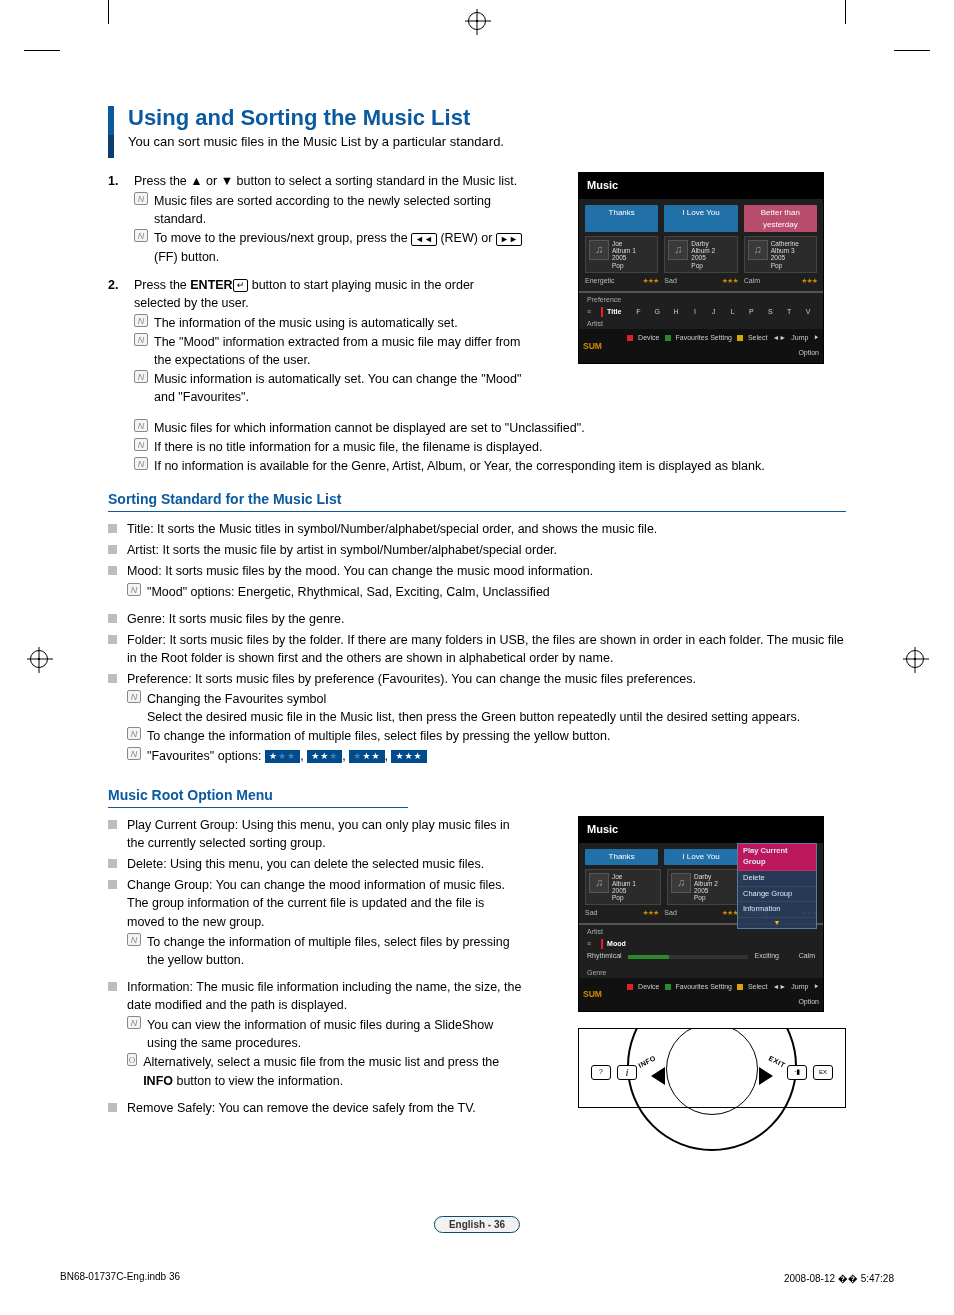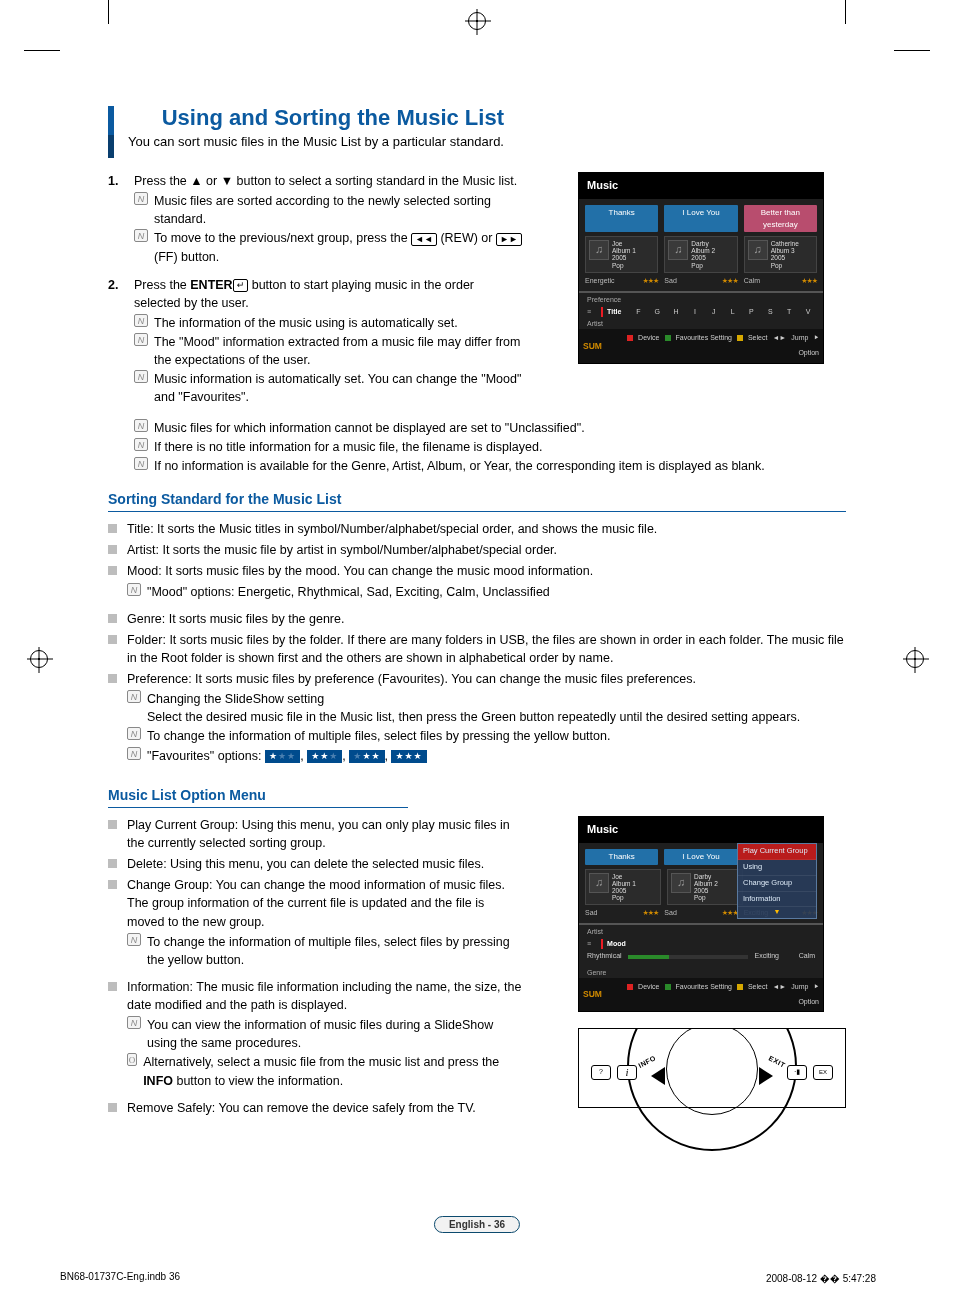--- a/index.html
+++ b/index.html
@@ -17,21 +17,21 @@
     border: 1px solid #000;
     border-radius: 50%;
     background: radial-gradient(circle, #000 0 1px, transparent 1px);
   }
   .regmark::before, .regmark::after {
     content: ""; position: absolute; background: #000;
   }
   .regmark::before { left: 50%; top: -4px; width: 1px; height: 26px; transform: translateX(-50%); }
   .regmark::after  { top: 50%; left: -4px; height: 1px; width: 26px; transform: translateY(-50%); }
   .page { position: absolute; left: 108px; top: 106px; width: 738px; }
-  .title-bar { display: flex; align-items: flex-start; text-align: right; }
+  .title-bar { display: flex; align-items: flex-start; }
   .title-accent {
     width: 6px; height: 52px; margin-right: 14px;
     background: linear-gradient(to bottom, #0b5aa0 0 55%, #093e6e 55% 100%);
   }
   .title-text { font-size: 22px; font-weight: bold; color: #0b5aa0; line-height: 1.1; }
   .intro { font-size: 13px; margin-top: 4px; color: #000; }
   .content { margin-top: 14px; font-size: 12.5px; line-height: 1.45; }
   .two-col { display: flex; gap: 14px; }
   .col-left { flex: 1; }
   .col-right { width: 268px; flex-shrink: 0; margin-left: 42px; }
@@ -112,21 +112,21 @@
   }
   .osd-sum .lab { color: #d08a00; font-weight: bold; font-size: 8.5px; }
   .osd-legend { display: flex; gap: 5px; align-items: center; flex-wrap: wrap; justify-content: flex-end; }
   .chip { width: 6px; height: 6px; display: inline-block; }
   .c-red{background:#d22;} .c-grn{background:#2a8a2a;} .c-yel{background:#d6a800;}
   .osd-menu {
     position: absolute; right: 6px; top: 26px; width: 80px;
     background: rgba(40,60,90,.92); border: 1px solid #5a7aa0; font-size: 7.5px;
   }
   .osd-menu div { padding: 2px 5px; border-bottom: 1px solid rgba(255,255,255,.08); color: #dbe8f5; }
-  .osd-menu div.hl { background: #b91c1c; }
+  .osd-menu div.hl { background: #be185d; font-weight: bold; }
   .osd-menu div.arrow { text-align: center; color: #fb0; font-size: 7px; padding: 0; border: 0; }
   .osd-slider-row { display: flex; padding: 2px 8px 4px; gap: 6px; align-items: center; font-size: 7px; color: #ccc; }
   .osd-slider-track { flex: 1; height: 4px; background: #333; position: relative; }
   .osd-slider-fill { position: absolute; left: 0; top: 0; bottom: 0; width: 34%; background: #2a8a2a; }
   .osd2 { position: relative; }
 
   
   .remote {
     border: 1px solid #000; height: 80px; position: relative; background: #fff;
   }
@@ -161,21 +161,21 @@
   .remote .lab.info { left: 59px; top: 28px; transform: rotate(-28deg); }
   .remote .lab.exit { right: 59px; top: 28px; transform: rotate(28deg); }
 
   
   .pgnum-wrap { position: absolute; left: 50%; transform: translateX(-50%); bottom: 82px; }
   .pgnum {
     display: inline-block; border: 1px solid #0c4a6e; border-radius: 10px;
     padding: 2px 14px; font-size: 10px; font-weight: bold; color: #333; background: #f2f2f2;
   }
   .footer-meta {
-    position: absolute; bottom: 30px; left: 60px; right: 78px;
+    position: absolute; bottom: 30px; left: 60px; right: 60px;
     display: flex; justify-content: space-between; font-size: 10px; color: #000;
   }
   .crop { position: absolute; background: #000; }
 </style>
 </head>
 <body>
 
 <div class="regmark" style="left:468px; top:12px;"></div>
 <div class="regmark" style="left:30px; top:650px;"></div>
 <div class="regmark" style="right:30px; top:650px;"></div>
@@ -385,21 +385,21 @@
           <span>Folder: It sorts music files by the folder. If there are many folders in USB, the files are shown in order in each folder. The music file in the Root folder is shown first and the others are shown in alphabetical order by name.</span>
         </li>
       <li>
           <span class="bullet-sq"></span>
         <div style="flex:1">
           <div>Preference: It sorts music files by preference (Favourites). You can change the music files preferences.</div>
           <ul class="notes">
             <li>
                 <span class="note-icon">N</span>
               <div style="flex:1">
-                <div>Changing the SlideShow setting</div>
+                <div>Changing the Favourites symbol</div>
                 <div>Select the desired music file in the Music list, then press the Green button repeatedly until the desired setting appears.</div>
               </div>
             </li>
             <li>
                 <span class="note-icon">N</span>
                 <span>To change the information of multiple files, select files by pressing the yellow button.</span>
               </li>
             <li>
                 <span class="note-icon">N</span>
               <span>
@@ -408,21 +408,21 @@
                 <span class="stars-box">★★<span class="dim">★</span></span>,
                 <span class="stars-box"><span class="dim">★</span>★★</span>,
                 <span class="stars-box">★★★</span>
               </span>
             </li>
           </ul>
         </div>
       </li>
     </ul>
 
-    <div class="subhead" style="width:300px;">Music List Option Menu</div>
+    <div class="subhead" style="width:300px;">Music Root Option Menu</div>
     <div class="two-col">
       <div class="col-left">
         <ul class="blist">
           <li>
               <span class="bullet-sq"></span>
               <span>Play Current Group: Using this menu, you can only play music files in the currently selected sorting group.</span>
             </li>
           <li>
               <span class="bullet-sq"></span>
               <span>Delete: Using this menu, you can delete the selected music files.</span>
@@ -467,21 +467,21 @@
 
         <div class="osd osd2">
           <div class="osd-title">Music</div>
           <div class="osd-row">
             <div class="osd-tab">Thanks</div>
             <div class="osd-tab">I Love You</div>
             <div style="flex:1"></div>
           </div>
           <div class="osd-menu">
             <div class="hl">Play Current Group</div>
-            <div>Using</div>
+            <div>Delete</div>
             <div>Change Group</div>
             <div>Information</div>
             <div class="arrow">▼</div>
           </div>
           <div class="osd-card-row">
             <div class="osd-card">
                 <div class="osd-thumb">♫</div>
                 <div class="osd-meta">
                   <div>Joe</div>
                   <div>Album 1</div>

